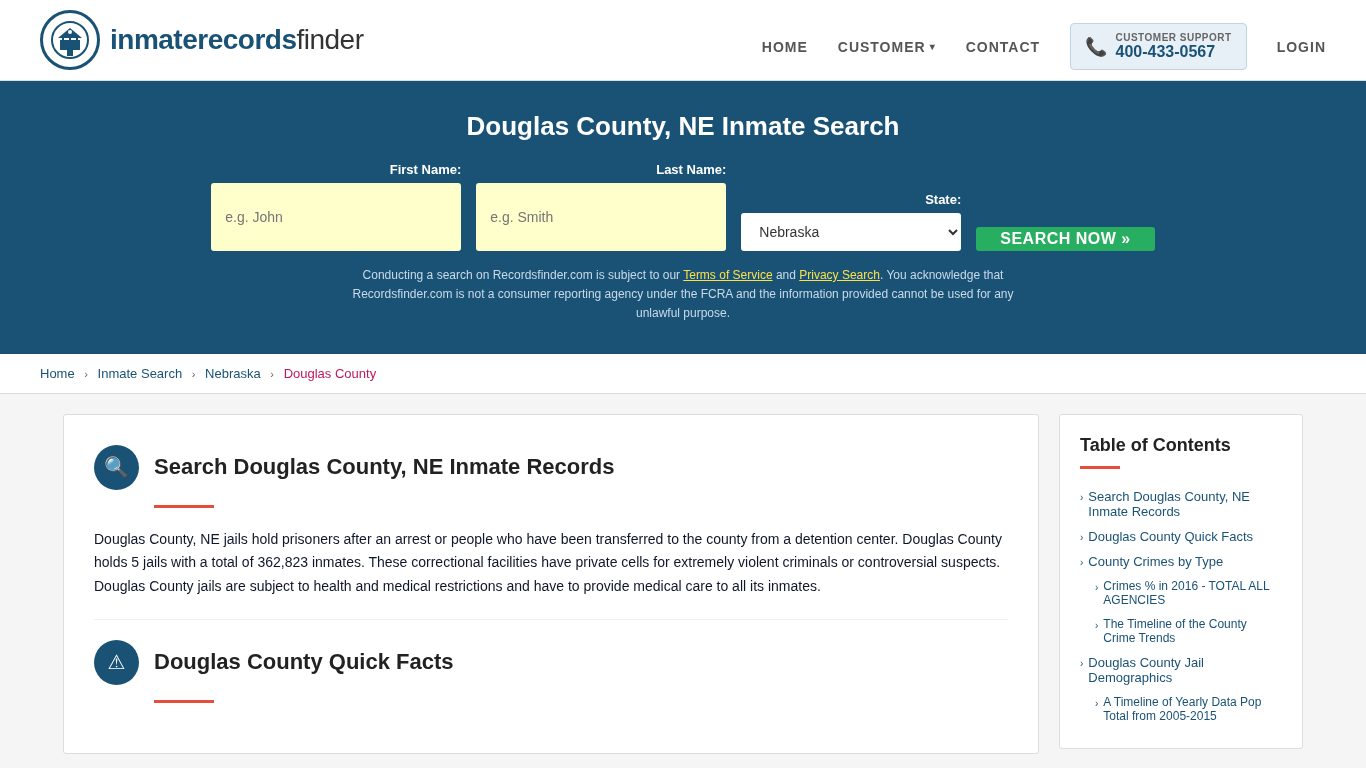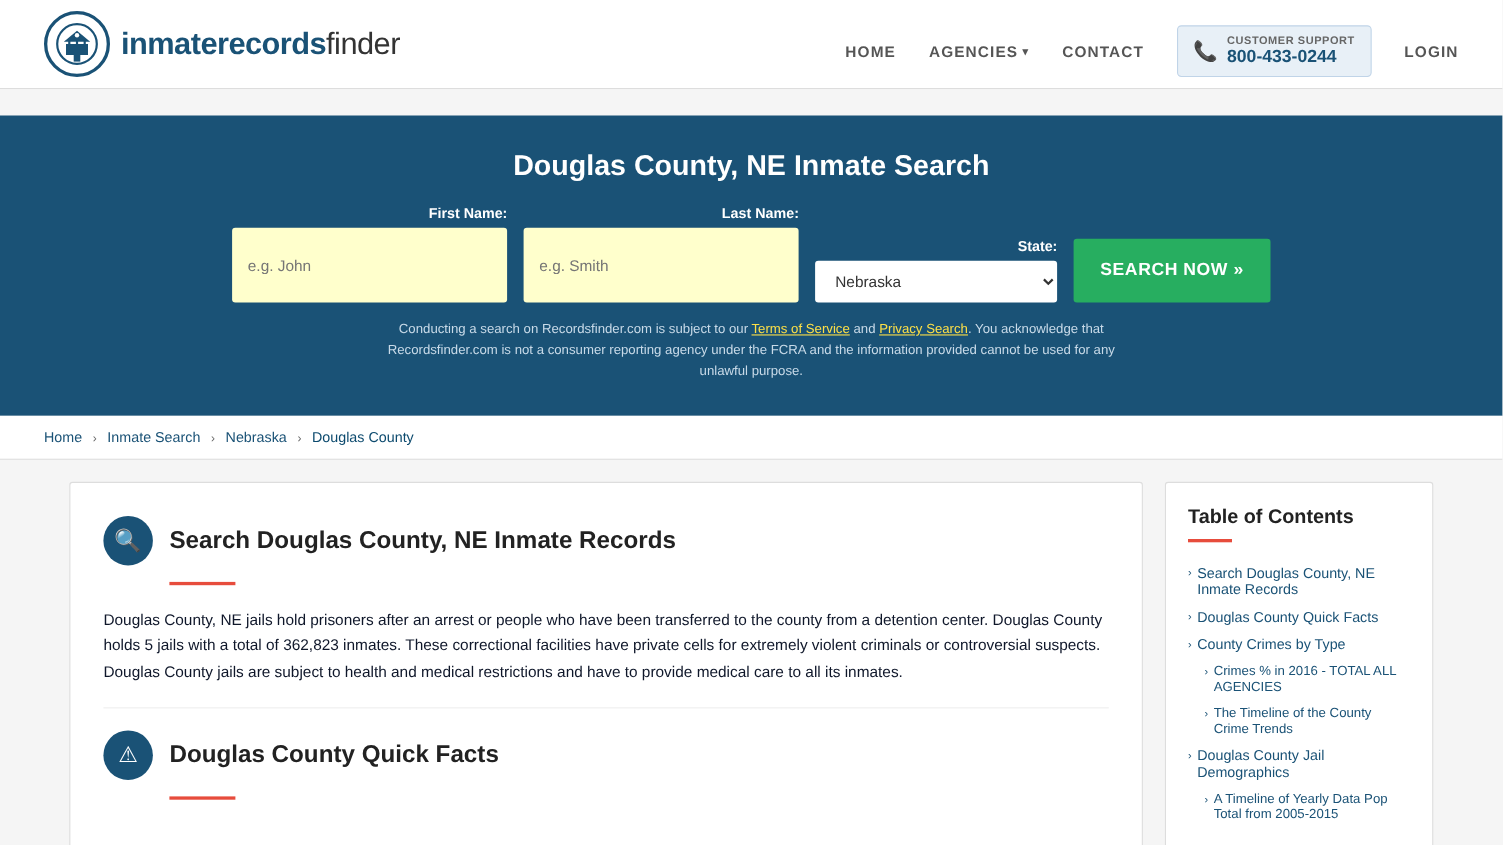--- a/index.html
+++ b/index.html
@@ -71,21 +71,20 @@
     .support-icon { font-size: 18px; color: #1a5276; }
     .support-text { font-size: 10px; color: #666; font-weight: 600; letter-spacing: 0.5px; }
     .support-phone { font-size: 16px; color: #1a5276; font-weight: 700; }
     .nav-login { font-weight: 700; color: #555; cursor: pointer; letter-spacing: 1px; }
 
     
     .search-banner {
       background: #1a5276;
       padding: 30px 40px;
       text-align: center;
-      margin-top: 24px;
     }
     .search-banner h1 {
       color: #fff;
       font-size: 26px;
       font-weight: 700;
       margin-bottom: 20px;
     }
     .search-form {
       display: flex;
       align-items: flex-end;
@@ -111,21 +110,21 @@
       border-radius: 3px;
       background: #fff;
       color: #333;
       width: 220px;
       cursor: pointer;
     }
     .search-btn {
       background: #27ae60;
       color: #fff;
       border: none;
-      padding: 20px 24px;
+      padding: 3px 24px;
       font-size: 16px;
       font-weight: 700;
       border-radius: 3px;
       cursor: pointer;
       white-space: nowrap;
       letter-spacing: 0.5px;
     }
     .search-disclaimer {
       color: #c8dae8;
       font-size: 12px;
@@ -137,21 +136,21 @@
 
     
     .breadcrumb {
       background: #fff;
       padding: 12px 40px;
       border-bottom: 1px solid #ddd;
       font-size: 13px;
     }
     .breadcrumb a { color: #1a5276; text-decoration: none; }
     .breadcrumb-sep { margin: 0 6px; color: #666; font-size: 11px; }
-    .breadcrumb-current { color: #0c4a6e; }
+    .breadcrumb-current { color: #be185d; }
 
     
     .main-container {
       max-width: 1280px;
       margin: 20px auto;
       padding: 0 20px;
       display: flex;
       gap: 20px;
     }
 
@@ -269,29 +268,29 @@
       </svg>
     </div>
     <div class="logo-text">
       <span>inmaterecords</span><b>finder</b>
     </div>
   </div>
 
   <nav class="nav">
     <a class="nav-item">HOME</a>
     <a class="nav-item nav-records">
-      <span>AGENCIES</span>
+      <span>CUSTOMER</span>
       <span class="nav-chevron">▾</span>
     </a>
     <a class="nav-item">CONTACT</a>
     <div class="customer-support">
       <span class="support-icon">📞</span>
       <div>
         <div class="support-text">CUSTOMER SUPPORT</div>
-        <div class="support-phone">800-433-0244</div>
+        <div class="support-phone">400-433-0567</div>
       </div>
     </div>
     <a class="nav-item nav-login">LOGIN</a>
   </nav>
 </header>
 
 <div class="search-banner">
   <h1>Douglas County, NE Inmate Search</h1>
   <div class="search-form">
     <div class="form-group">

